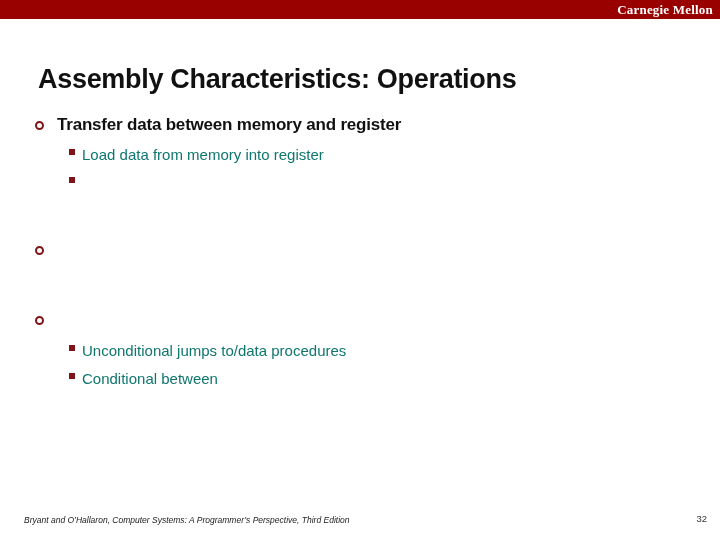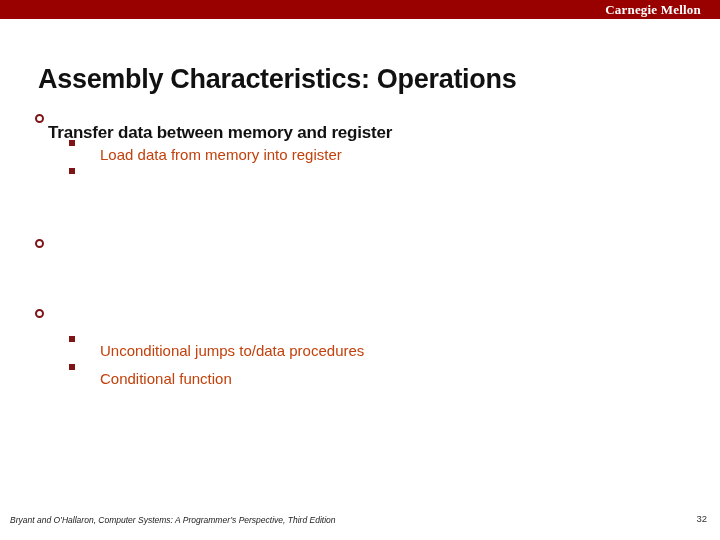--- a/index.html
+++ b/index.html
@@ -15,59 +15,59 @@
     position:absolute;top:0;left:0;
     width:720px;height:19px;
     background:#990000;
     display:flex;align-items:center;justify-content:flex-end;
   }
   .brand{
     font-family:"Liberation Serif", serif;
     font-weight:bold;
     font-size:13px;
     color:#ffffff;
-    padding-right:19px;
+    padding-right:7px;
     letter-spacing:.2px;
   }
   .title{
     position:absolute;
     left:30px;top:46px;
     font-size:27px;
     font-weight:bold;
     color:#111111;
     letter-spacing:-0.3px;
     margin-left:8px;
   }
-  .row{position:absolute;display:flex;flex-direction:column;}
+  .row{position:absolute;display:flex;align-items:center;}
   .l1{left:35px;height:22px;}
   .l1 .txt{
     font-size:17px;font-weight:bold;color:#111111;
     margin-left:13px;white-space:nowrap;letter-spacing:-0.2px;
   }
   .ring{
     width:5px;height:5px;
     border:2.5px solid #7f1416;
     border-radius:50%;
     background:transparent;
     flex:0 0 auto;
   }
   .l2{left:69px;height:20px;}
   .l2 .txt{
-    font-size:15px;font-weight:normal;color:#c2410c;
-    margin-left:31px;white-space:nowrap;
+    font-size:15px;font-weight:normal;color:#0f766e;
+    margin-left:7px;white-space:nowrap;
   }
   .sq{
     width:6px;height:6px;
     background:#7f1416;
     flex:0 0 auto;
     margin-top:-4px;
   }
   .footer-citation{
     position:absolute;
-    left:10px;top:515px;
+    left:24px;top:515px;
     font-size:8.5px;
     font-style:italic;
     color:#222222;
     white-space:nowrap;
   }
   .page-number{
     position:absolute;
     right:13px;top:513px;
     font-size:9.5px;
     color:#333333;
@@ -106,19 +106,19 @@
     <span class="ring"></span>
   </div>
 
   <div class="row l2" style="top:340px">
     <span class="sq"></span>
     <span class="txt">Unconditional jumps to/data procedures</span>
   </div>
 
   <div class="row l2" style="top:368px">
     <span class="sq"></span>
-    <span class="txt">Conditional function</span>
+    <span class="txt">Conditional between</span>
   </div>
 
   <div class="footer-citation">Bryant and O’Hallaron, Computer Systems: A Programmer’s Perspective, Third Edition</div>
   <div class="page-number">32</div>
 
 </div>
 
 </body></html>

